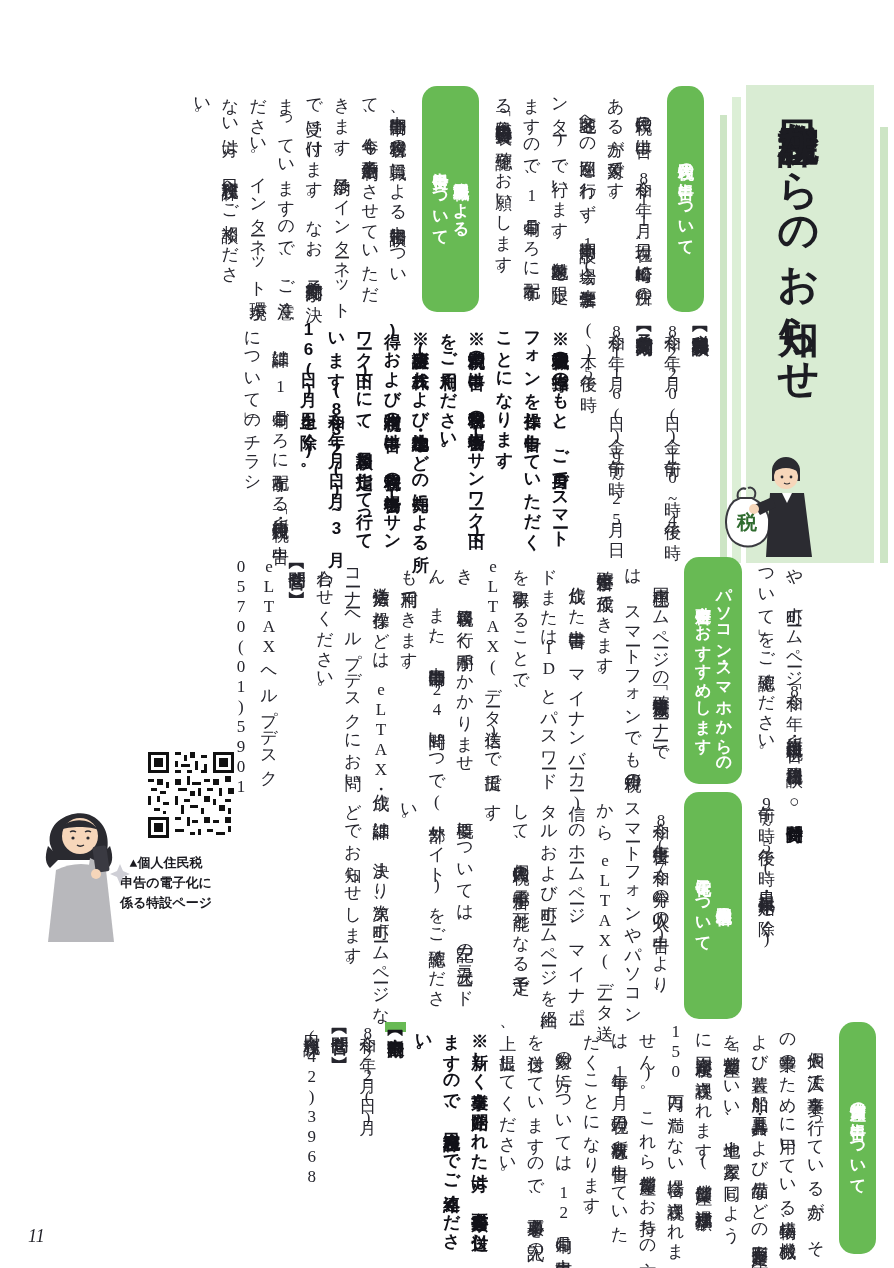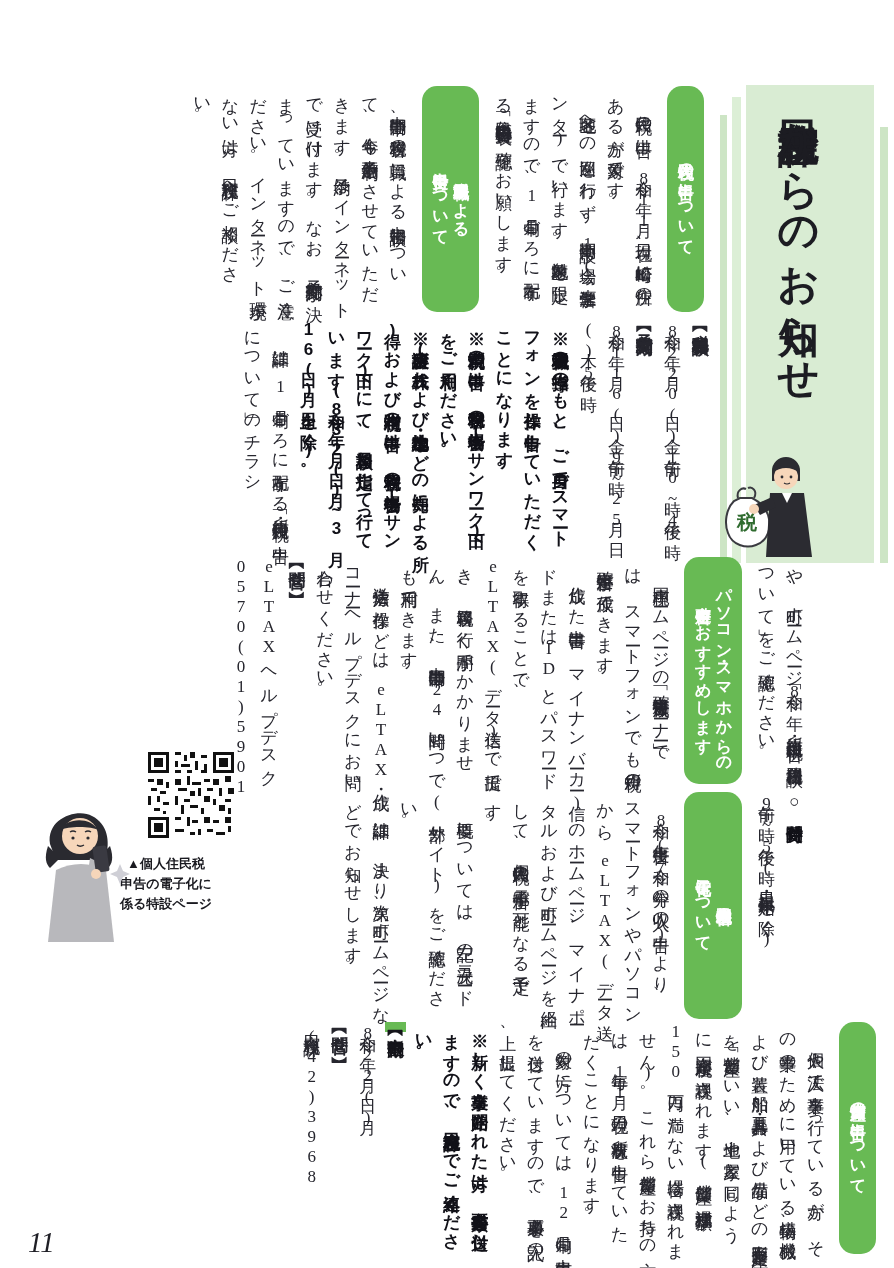--- a/index.html
+++ b/index.html
@@ -30,25 +30,25 @@
   .stripe { position:absolute; }
   .masthead h1 { position:absolute; left:56px; top:4px; writing-mode:vertical-rl; text-orientation:upright;
                  font-family:"Liberation Sans", sans-serif; font-weight:700; font-size:41px;
                  letter-spacing:1px; color:#1c1c22; }
   .mascot { position:absolute; left:4px; top:368px; }
 
   
   .qr-block { position:absolute; left:30px; top:750px; width:216px; height:252px; }
   .qr-svg { position:absolute; right:12px; top:2px; }
   .qr-caption { position:absolute; left:56px; top:104px; width:160px; text-align:center;
-                font-family:Liberation Sans, sans-serif; font-weight:700; font-size:13px;
+                font-family:Liberation Mono, monospace; font-weight:700; font-size:13px;
                 line-height:1.55; color:#1a1a20; white-space:pre-line; }
   .phone-person { position:absolute; left:2px; top:56px; }
 
-  .page-number { position:absolute; left:28px; top:1226px; font-size:29px; font-style:italic;
+  .page-number { position:absolute; left:28px; top:1226px; font-size:18px; font-style:italic;
                  font-family:"Liberation Serif", serif; color:#1f1f26; }
 
   
   .band1a { left:30px;  top:86px;   width:684px; height:226px; }
   .band1b { left:30px;  top:320px;  width:684px; height:234px; }
   .band2a { left:30px;  top:557px;  width:778px; height:227px; }
   .band2b { left:148px; top:792px;  width:660px; height:227px; }
   .band3  { left:28px;  top:1022px; width:858px; height:232px; }
 </style>
 </head>

